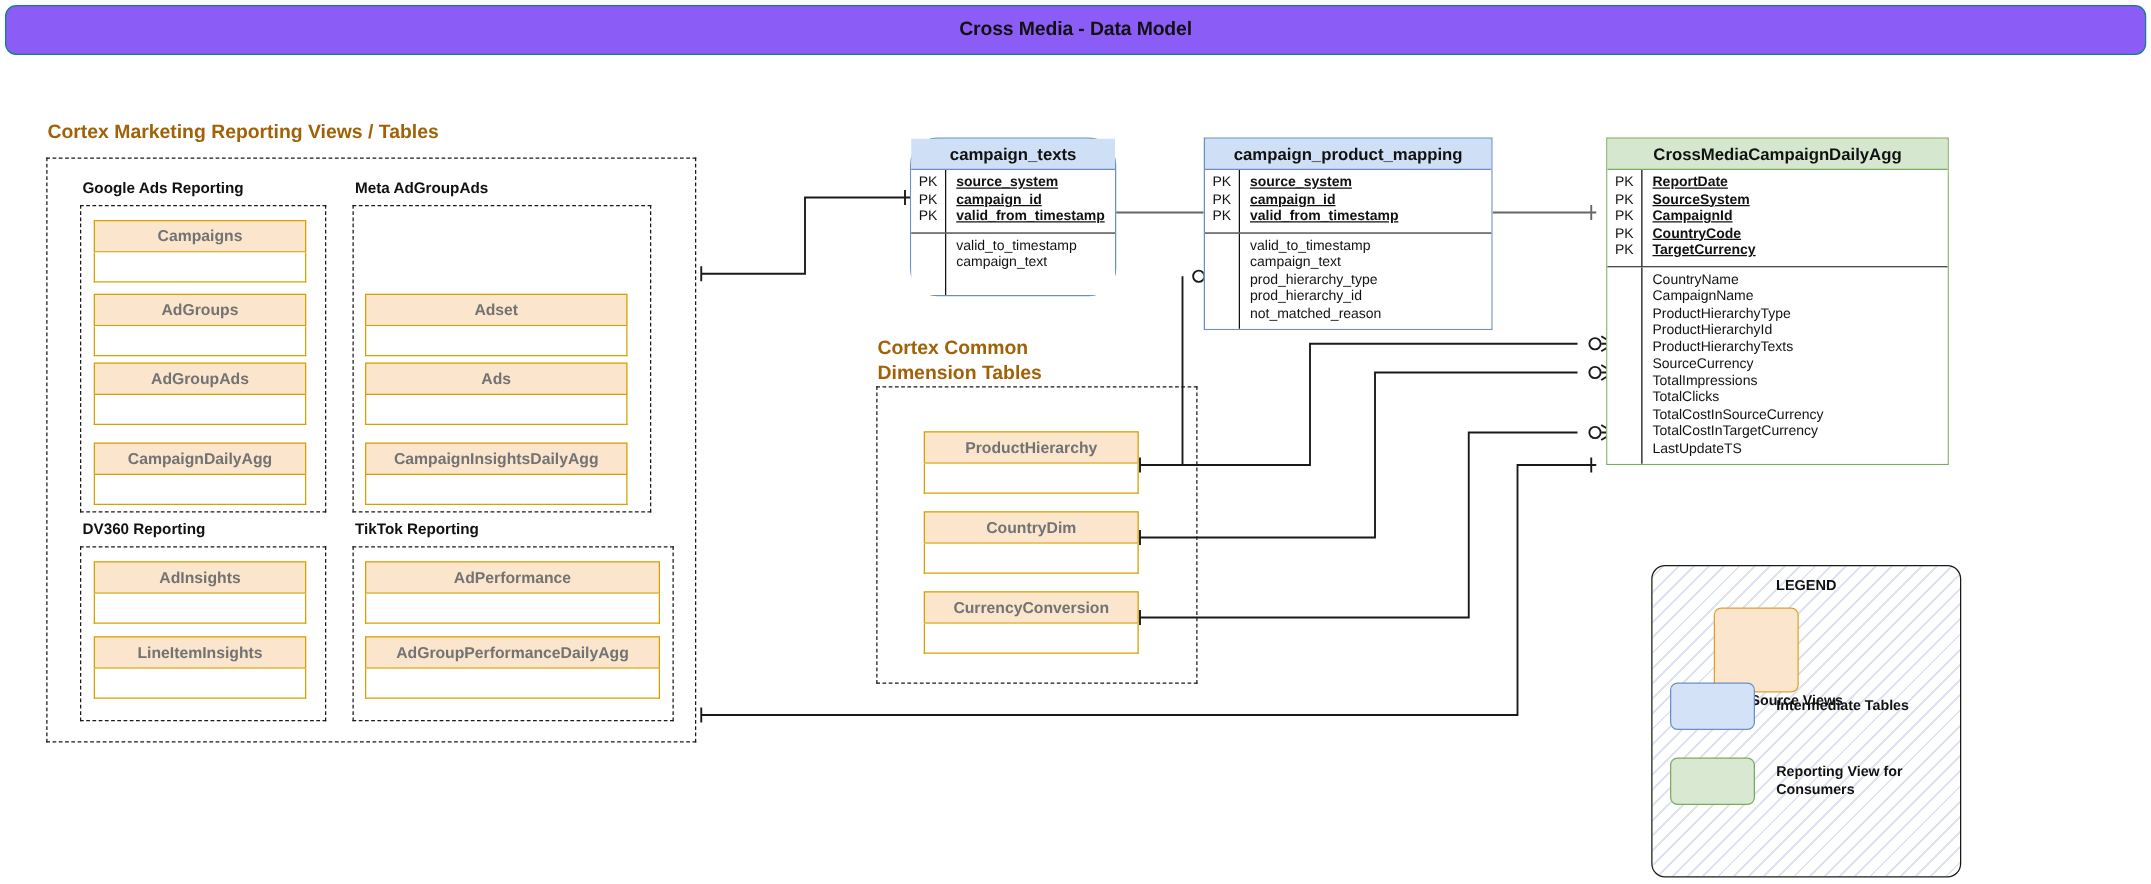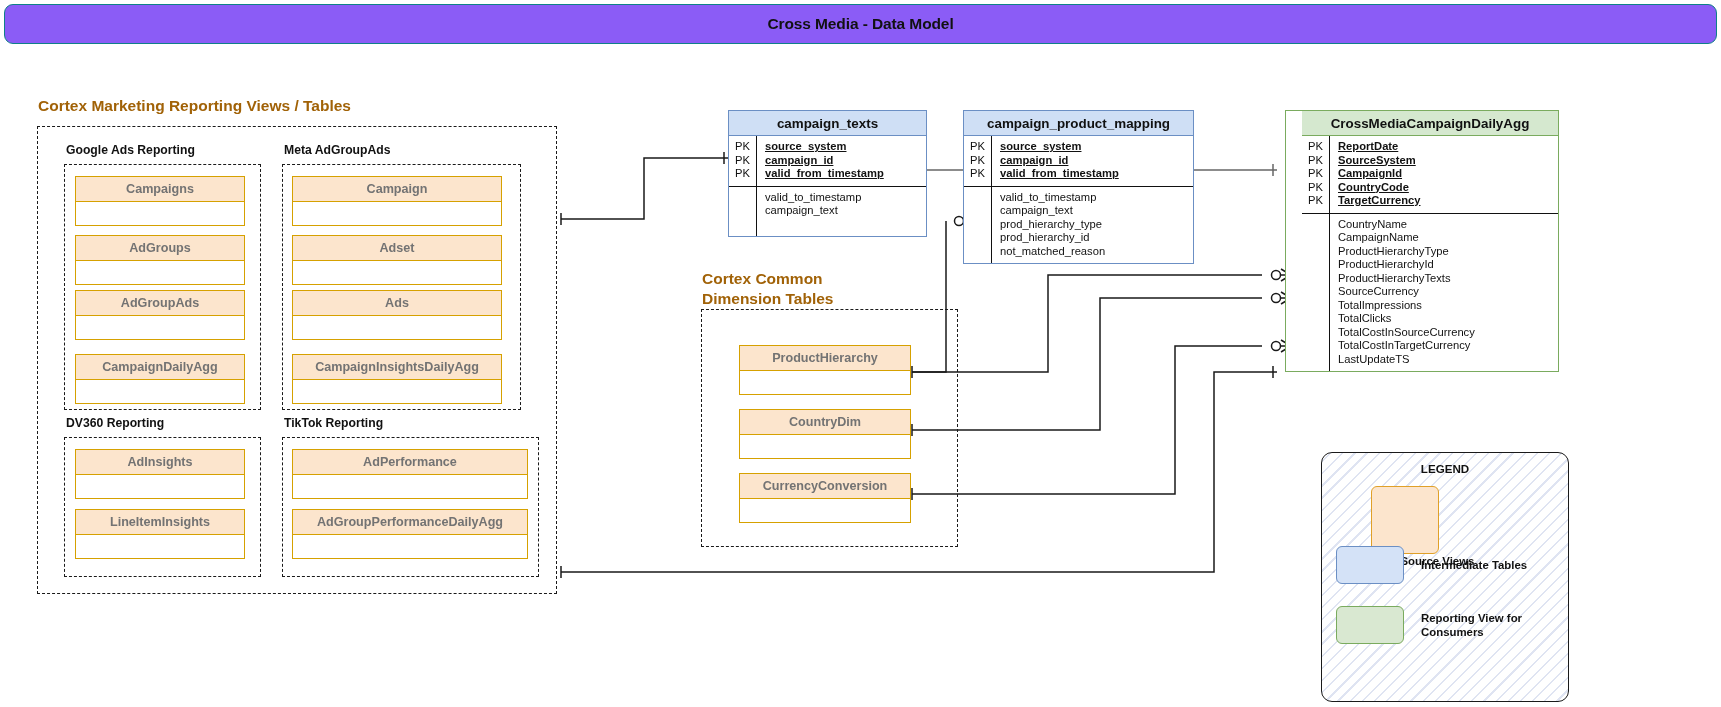--- a/index.html
+++ b/index.html
@@ -136,21 +136,21 @@
     white-space: nowrap;
   }
 
   
   .erd.blue { border: 1.3px solid #6b8fc4; }
   .erd.blue .erd-hdr { background: #cfdff5; border-bottom: 1.3px solid #6b8fc4; }
   .erd.blue .erd-sec.pk { border-bottom: 1.3px solid #111111; }
   .erd.blue .keycol { border-right: 1.3px solid #111111; }
 
   
-  .erd.green { border: 1.3px solid #7aab5e; padding-left: 16px; }
+  .erd.green { border: 1.3px solid #7aab5e; }
   .erd.green .erd-hdr { background: #d5e8cf; border-bottom: 1.3px solid #7aab5e; }
   .erd.green .erd-sec.pk { border-bottom: 1.3px solid #111111; }
   .erd.green .keycol { border-right: 1.3px solid #111111; }
 
   
   .legend {
     position: absolute;
     box-sizing: border-box;
     border: 1.5px solid #1a1a1a;
     border-radius: 11px;
@@ -237,24 +237,20 @@
     <div class="body"></div>
   </div>
   <div class="ent-simple" style="left:75px; top:354px; width:170px;">
     <div class="hdr">CampaignDailyAgg</div>
     <div class="body"></div>
   </div>
 
   <div class="group-label" style="left:284px; top:143px;">Meta AdGroupAds</div>
   <div class="dashed-box" style="left:282px; top:164px; width:239px; height:246px;"></div>
 
-  <div class="ent-simple" style="left:292px; top:176px; width:210px;">
-    <div class="hdr">Campaign</div>
-    <div class="body"></div>
-  </div>
   <div class="ent-simple" style="left:292px; top:235px; width:210px;">
     <div class="hdr">Adset</div>
     <div class="body"></div>
   </div>
   <div class="ent-simple" style="left:292px; top:290px; width:210px;">
     <div class="hdr">Ads</div>
     <div class="body"></div>
   </div>
   <div class="ent-simple" style="left:292px; top:354px; width:210px;">
     <div class="hdr">CampaignInsightsDailyAgg</div>
@@ -346,21 +342,21 @@
       <path d="M1281,269 L1291,275 L1281,281 M1291,275 L1281,275"></path>
 
       <circle cx="1276" cy="298" r="4.5" fill="#ffffff"></circle>
       <path d="M1281,292 L1291,298 L1281,304 M1291,298 L1281,298"></path>
 
       <circle cx="1276" cy="346" r="4.5" fill="#ffffff"></circle>
       <path d="M1281,340 L1291,346 L1281,352 M1291,346 L1281,346"></path>
     </g>
   </svg>
 
-  <div class="erd blue" style="left:728px; top:110px; width:199px;">
+  <div class="erd blue" style="left:728px; top:110px; width:165px;border-radius:22px;">
     <div class="erd-hdr">campaign_texts</div>
     <div class="erd-sec pk">
       <div class="keycol">
         <div>PK</div>
         <div>PK</div>
         <div>PK</div>
       </div>
       <div class="fieldcol">
         <div class="pkf">source_system</div>
         <div class="pkf">campaign_id</div>

